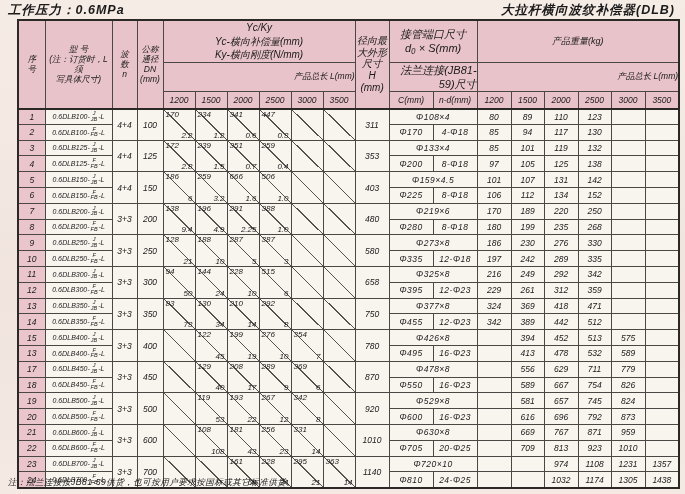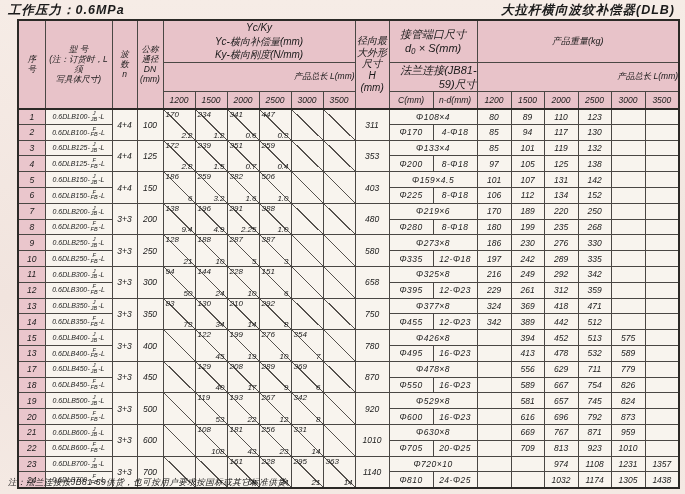--- a/index.html
+++ b/index.html
@@ -285,21 +285,21 @@
             </div>
           </td>
           <td class="yk" rowspan="2">
             <div class="diag">
               <span class="tl">259</span>
               <span class="br">3.2</span>
             </div>
           </td>
           <td class="yk" rowspan="2">
             <div class="diag">
-              <span class="tl">382</span>
+              <span class="tl">666</span>
               <span class="br">1.6</span>
             </div>
           </td>
           <td class="yk" rowspan="2">
             <div class="diag">
               <span class="tl">506</span>
               <span class="br">1.0</span>
             </div>
           </td>
           <td class="yk" rowspan="2">
@@ -477,21 +477,21 @@
             </div>
           </td>
           <td class="yk" rowspan="2">
             <div class="diag">
               <span class="tl">228</span>
               <span class="br">10</span>
             </div>
           </td>
           <td class="yk" rowspan="2">
             <div class="diag">
-              <span class="tl">151</span>
+              <span class="tl">515</span>
               <span class="br">6</span>
             </div>
           </td>
           <td class="yk" rowspan="2">
             <div class="diag"></div>
           </td>
           <td class="yk" rowspan="2">
             <div class="diag"></div>
           </td>
           <td class="hcol" rowspan="2">658</td>

